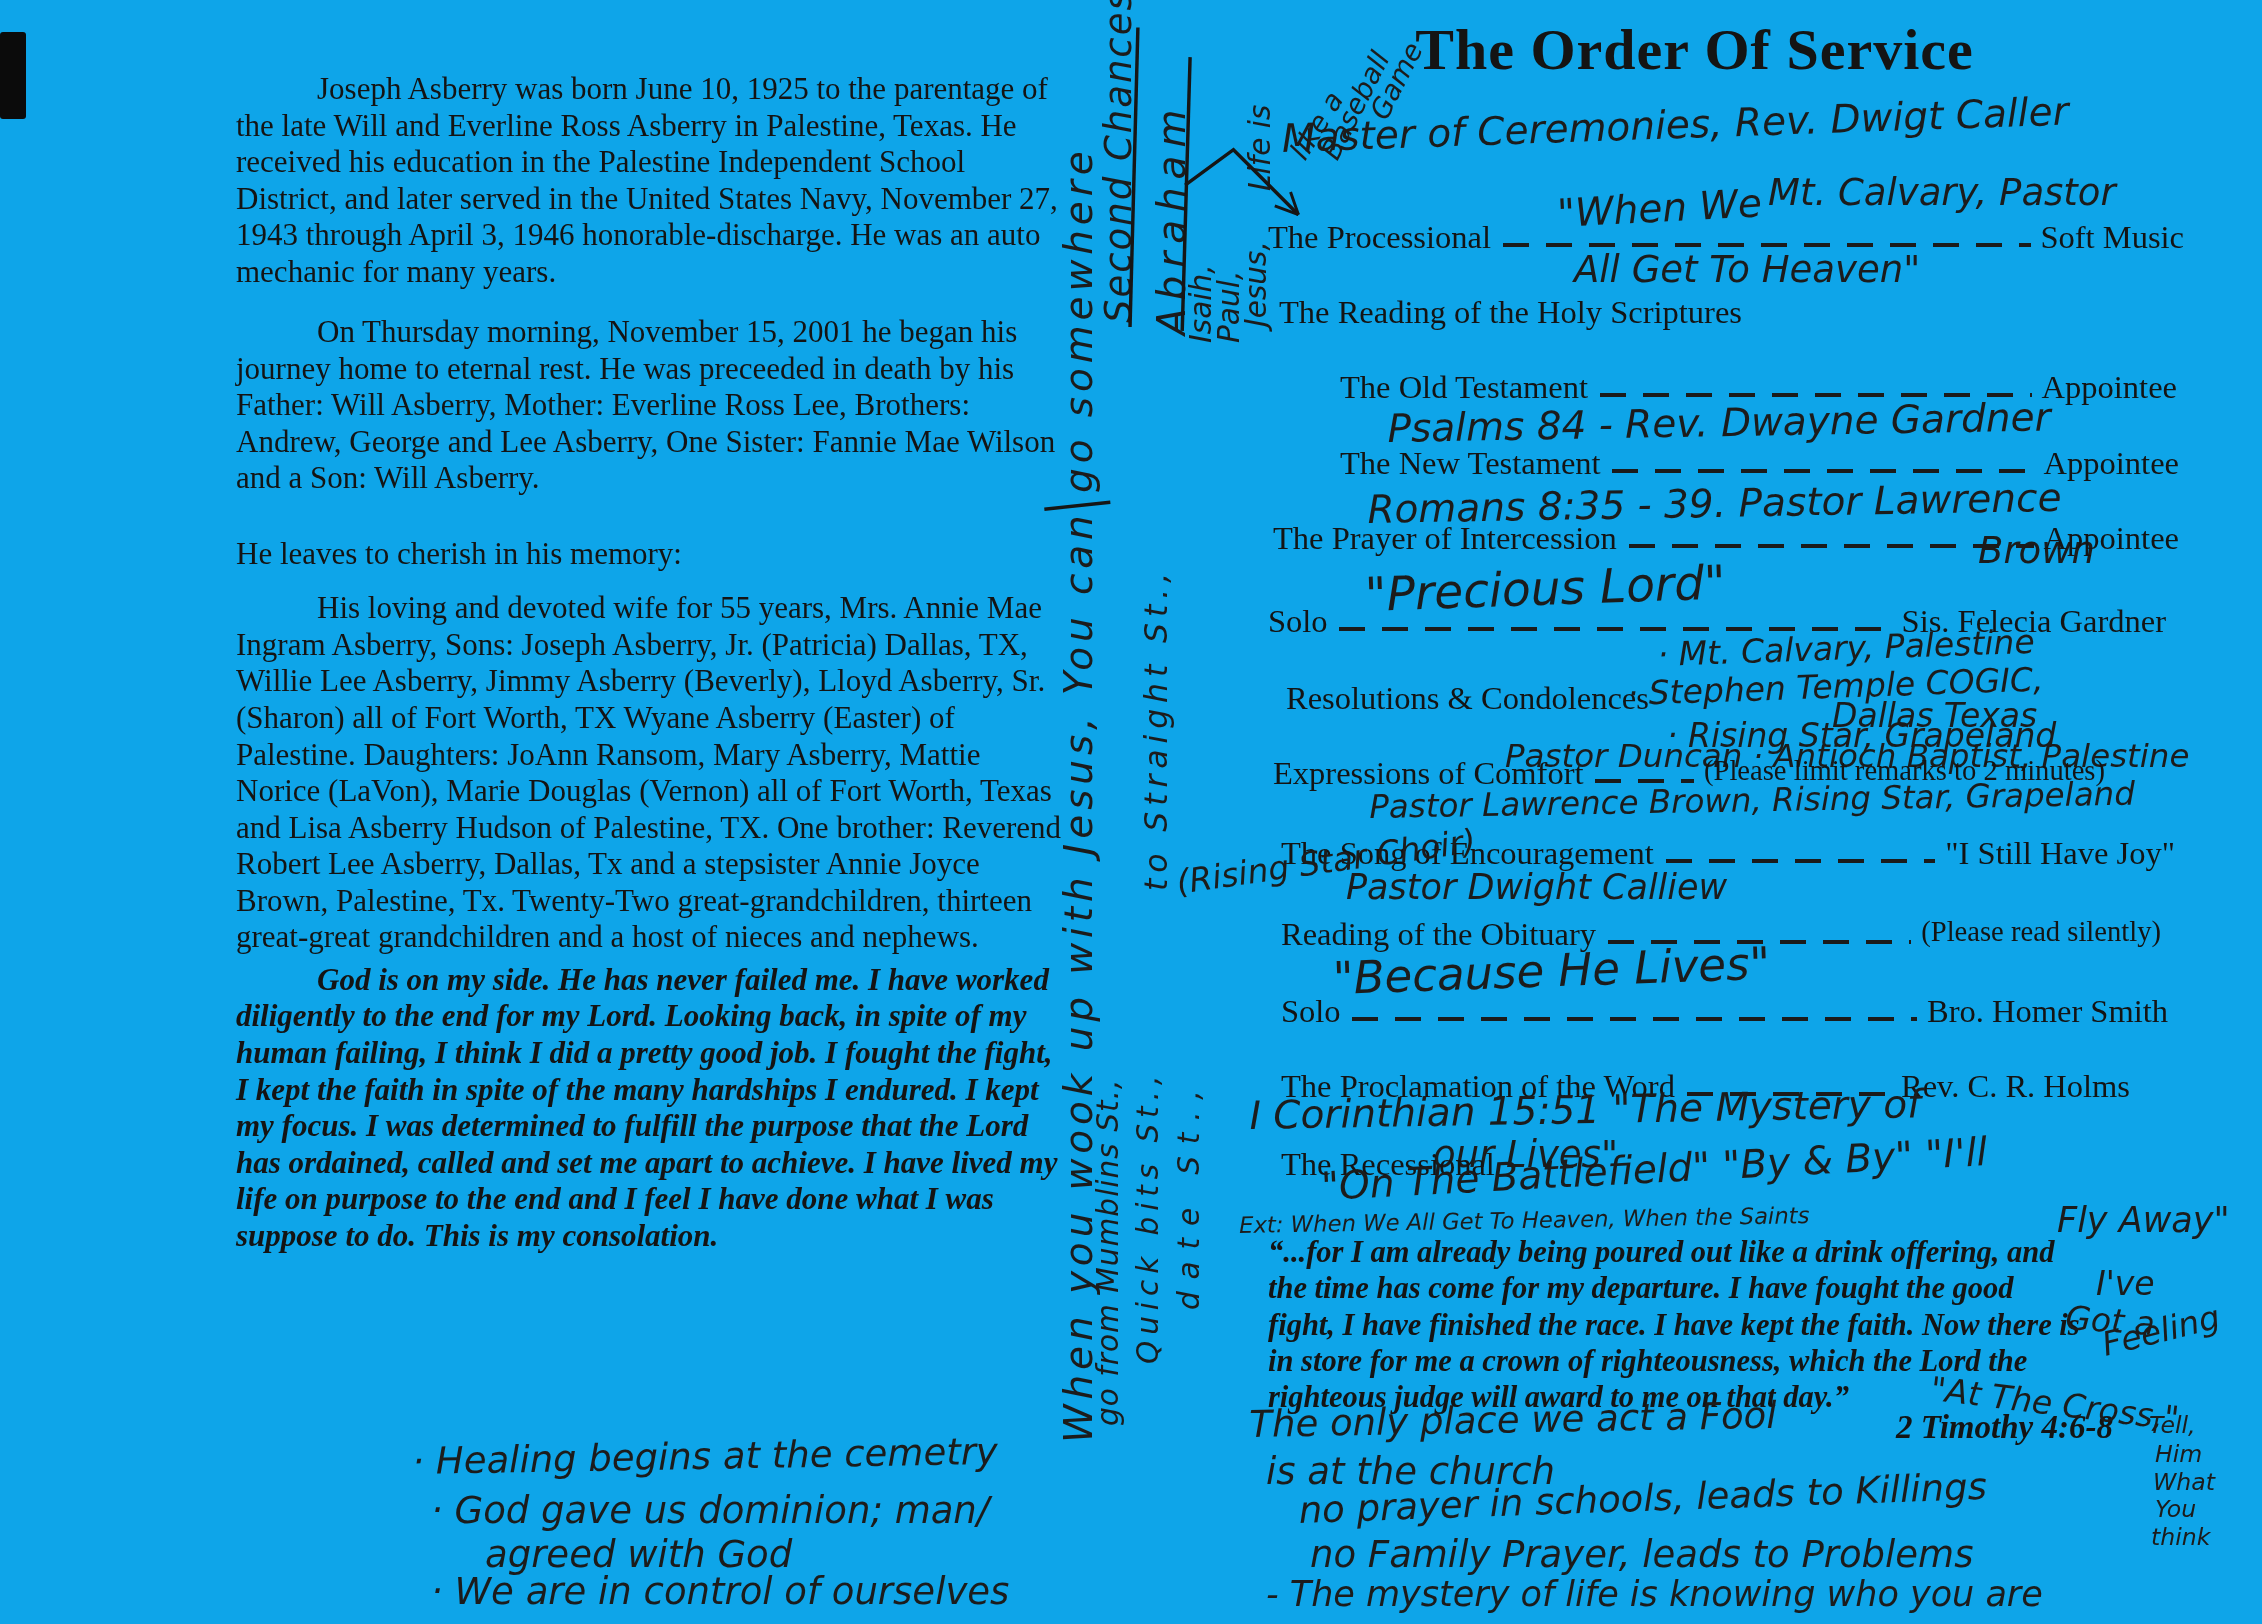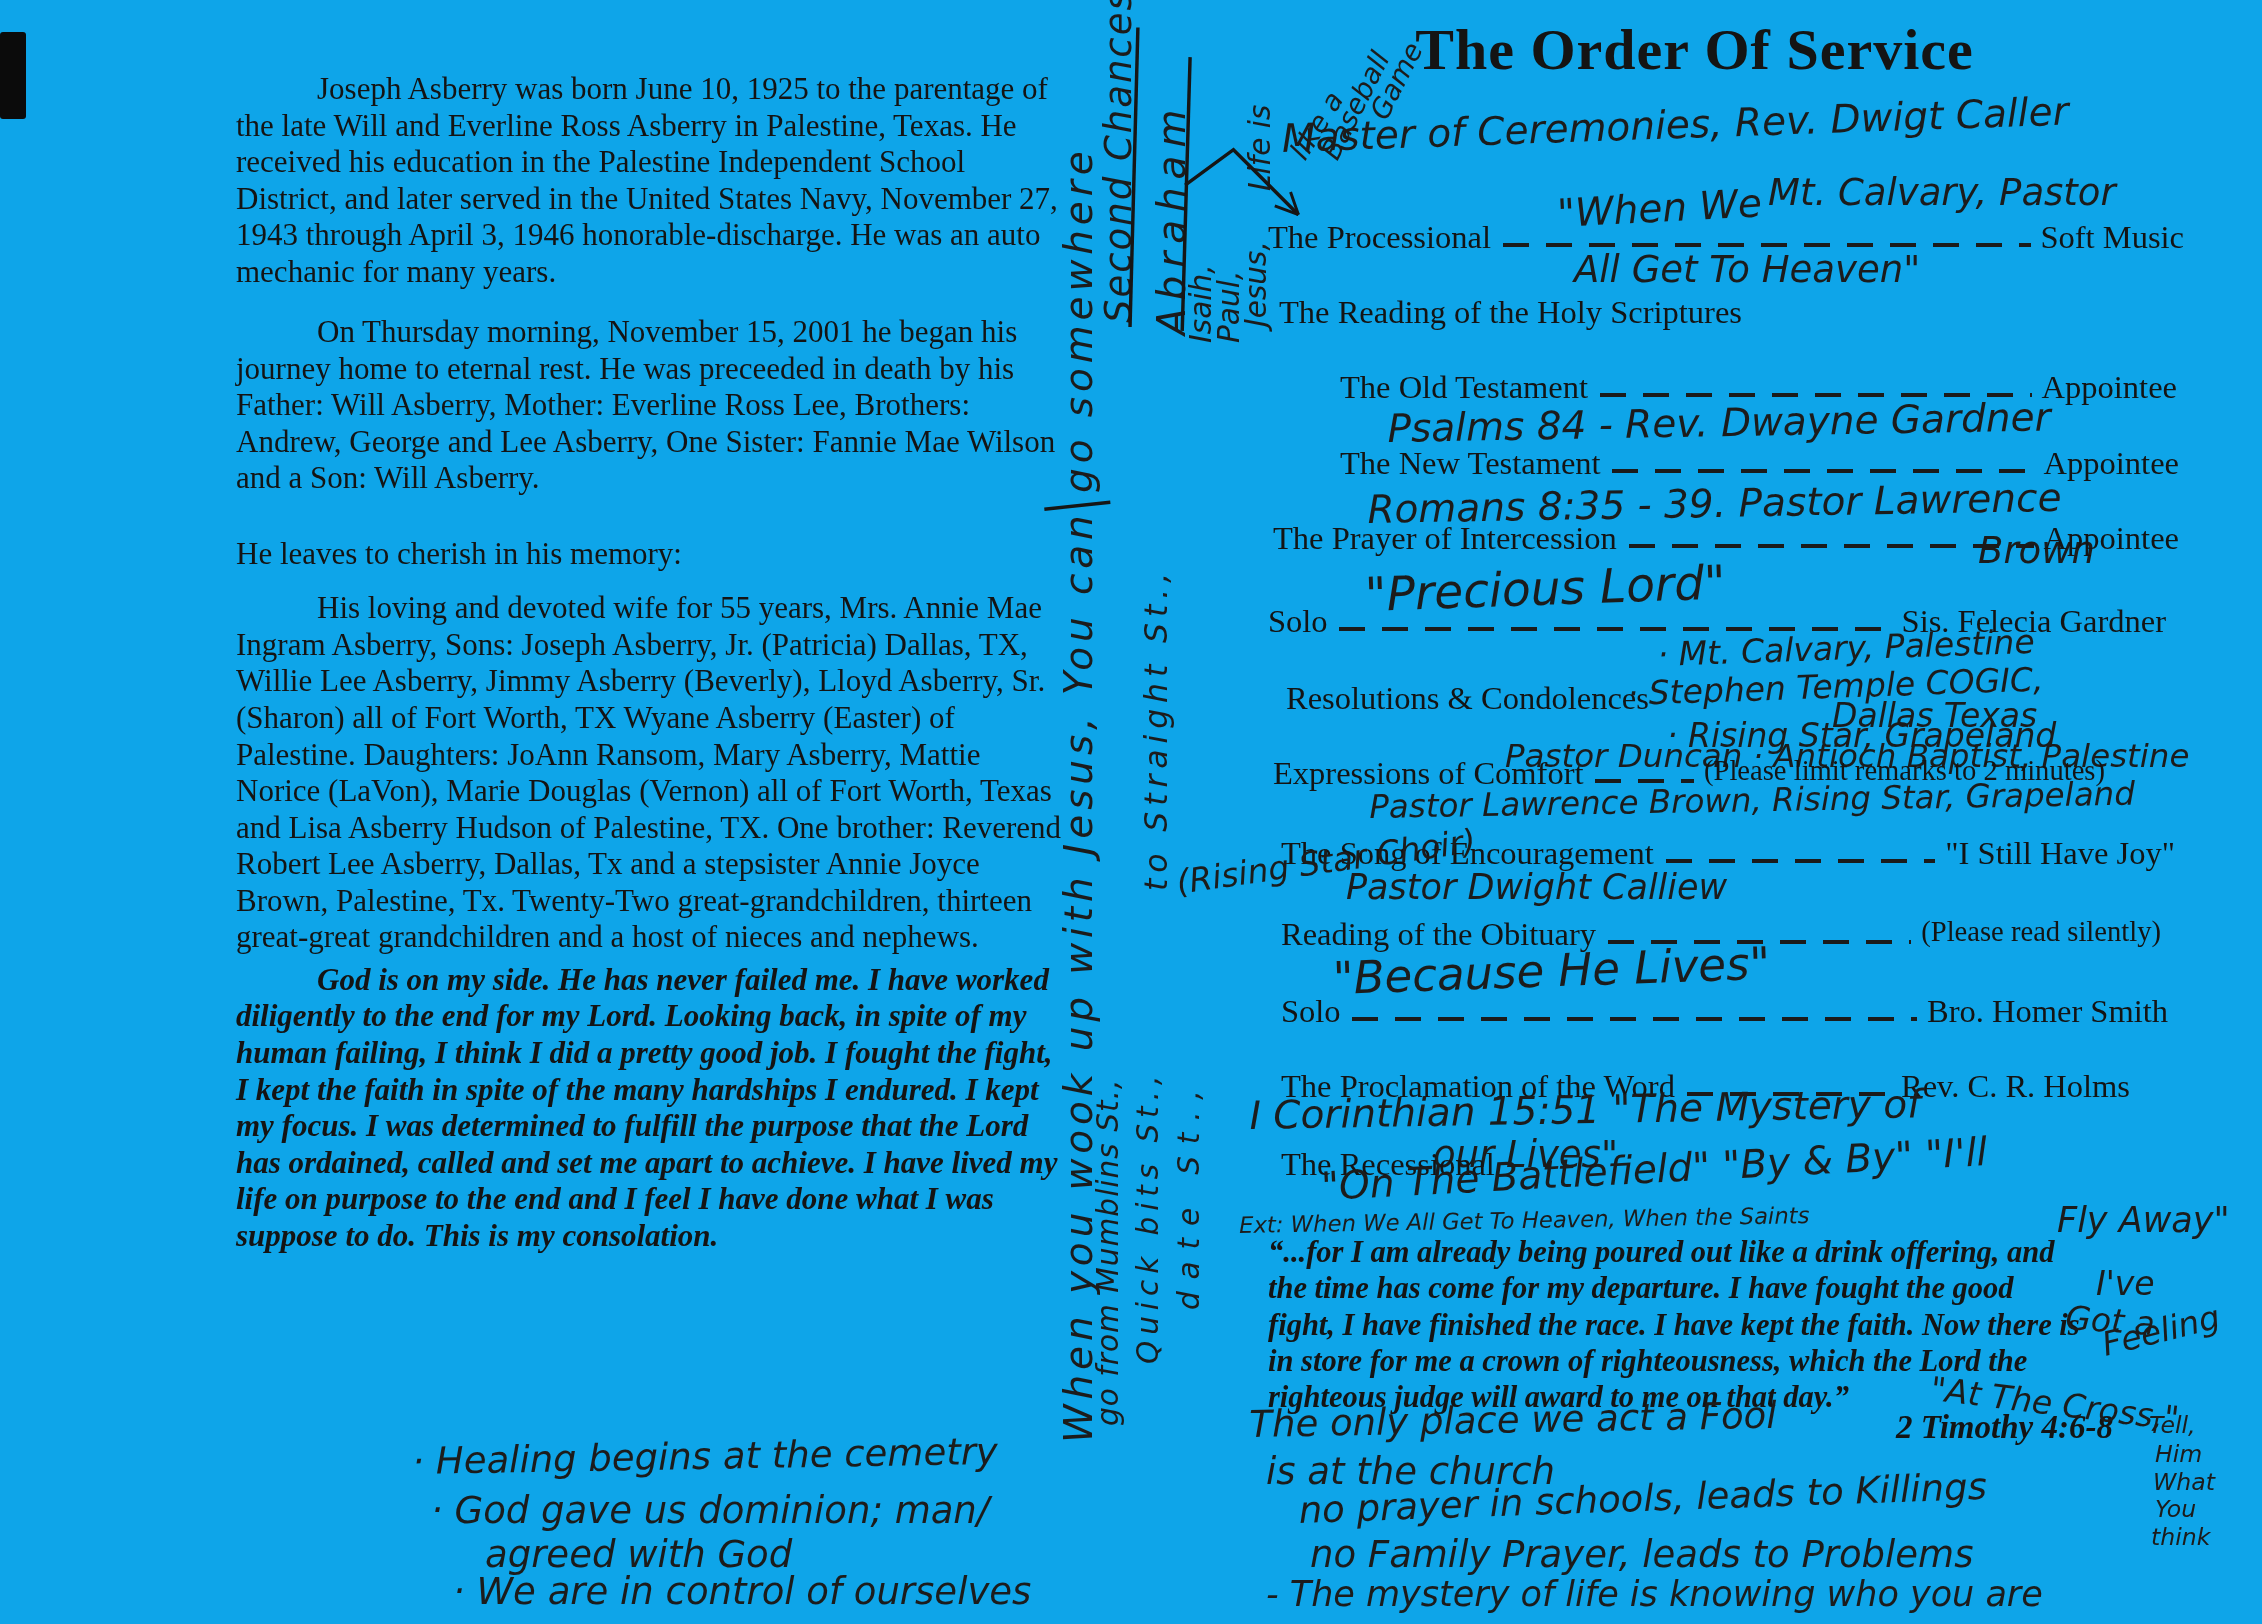--- a/index.html
+++ b/index.html
@@ -42,21 +42,21 @@
     <p class="ind p1">Joseph Asberry was born June 10, 1925 to the parentage of the late Will and Everline Ross Asberry in Palestine, Texas. He received his education in the Palestine Independent School District, and later served in the United States Navy, November 27, 1943 through April 3, 1946  honorable-discharge.  He was an auto mechanic for many years.</p>
     <p class="ind p2">On Thursday morning, November 15, 2001 he began his journey home to eternal rest.  He was preceeded in death by his Father: Will Asberry, Mother: Everline Ross Lee, Brothers: Andrew, George and Lee Asberry, One Sister: Fannie Mae Wilson and a Son: Will Asberry.</p>
     <p class="p3">He leaves to cherish in his memory:</p>
     <p class="ind p4">His loving and devoted wife for 55 years, Mrs. Annie Mae Ingram Asberry, Sons: Joseph Asberry, Jr. (Patricia) Dallas, TX, Willie Lee Asberry, Jimmy Asberry (Beverly), Lloyd Asberry, Sr. (Sharon) all of Fort Worth, TX  Wyane Asberry (Easter) of Palestine.  Daughters: JoAnn Ransom, Mary Asberry, Mattie Norice (LaVon), Marie Douglas (Vernon) all of Fort Worth, Texas and Lisa Asberry Hudson of Palestine, TX.  One brother:  Reverend Robert Lee Asberry, Dallas, Tx and a stepsister Annie Joyce Brown, Palestine, Tx.  Twenty-Two great-grandchildren, thirteen great-great grandchildren and a host of nieces and nephews.</p>
     <p class="ind quote">God is on my side.  He has never failed me.  I have worked diligently to the end for my Lord.  Looking back, in spite of my human failing,  I think I did a pretty good job.  I fought the fight, I kept the faith in spite of the many hardships I endured.  I kept my focus.  I was determined to fulfill the purpose that the Lord has ordained, called and set me apart to achieve.  I have lived my life on purpose to the end and I feel I have done what I was suppose to do.  This is my consolation.</p>
   </div>
 
   <div class="hand" style="left:412px;top:1440px;font-size:37px;transform:rotate(-1deg);">· Healing begins at the cemetry</div>
   <div class="hand" style="left:431px;top:1489px;font-size:37px;">· God gave us dominion; man/</div>
   <div class="hand" style="left:485px;top:1533px;font-size:37px;">agreed with God</div>
-  <div class="hand" style="left:431px;top:1570px;font-size:37px;margin-left:22px;">· We are in control of ourselves</div>
+  <div class="hand" style="left:431px;top:1570px;font-size:37px;">· We are in control of ourselves</div>
 
   <div class="vhand" style="left:1056px;top:1443px;font-size:39px;letter-spacing:4.9px;">When you wook up with Jesus, You can go somewhere</div>
   <div class="vhand" style="left:1097px;top:323px;font-size:37px;letter-spacing:2px;">Second Chances</div>
   <div class="vhand" style="left:1149px;top:335px;font-size:39px;letter-spacing:7.9px;">Abraham</div>
   <div class="vhand" style="left:1184px;top:343px;font-size:29.6px;">Isaih,</div>
   <div class="vhand" style="left:1212px;top:343px;font-size:29.6px;">Paul,</div>
   <div class="vhand" style="left:1239px;top:327px;font-size:29.6px;">Jesus,</div>
   <div class="vhand" style="left:1243px;top:191px;font-size:29.6px;">Life is</div>
   <div class="hand" style="left:1283px;top:148px;font-size:27.6px;transform:rotate(-58deg);">like a</div>
   <div class="hand" style="left:1314px;top:150px;font-size:27.6px;transform:rotate(-63deg);">Baseball</div>

